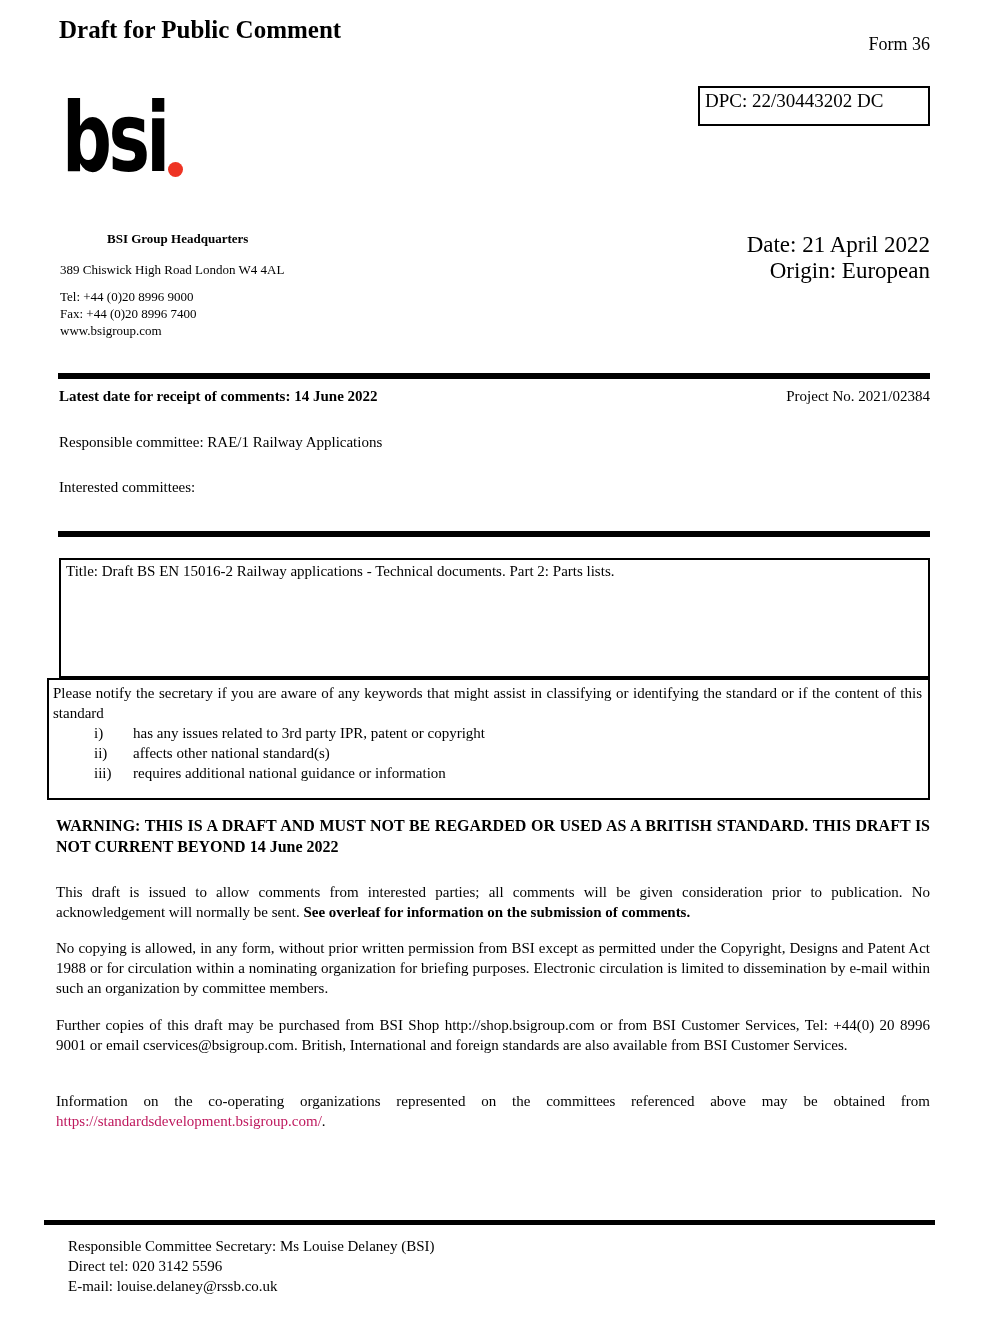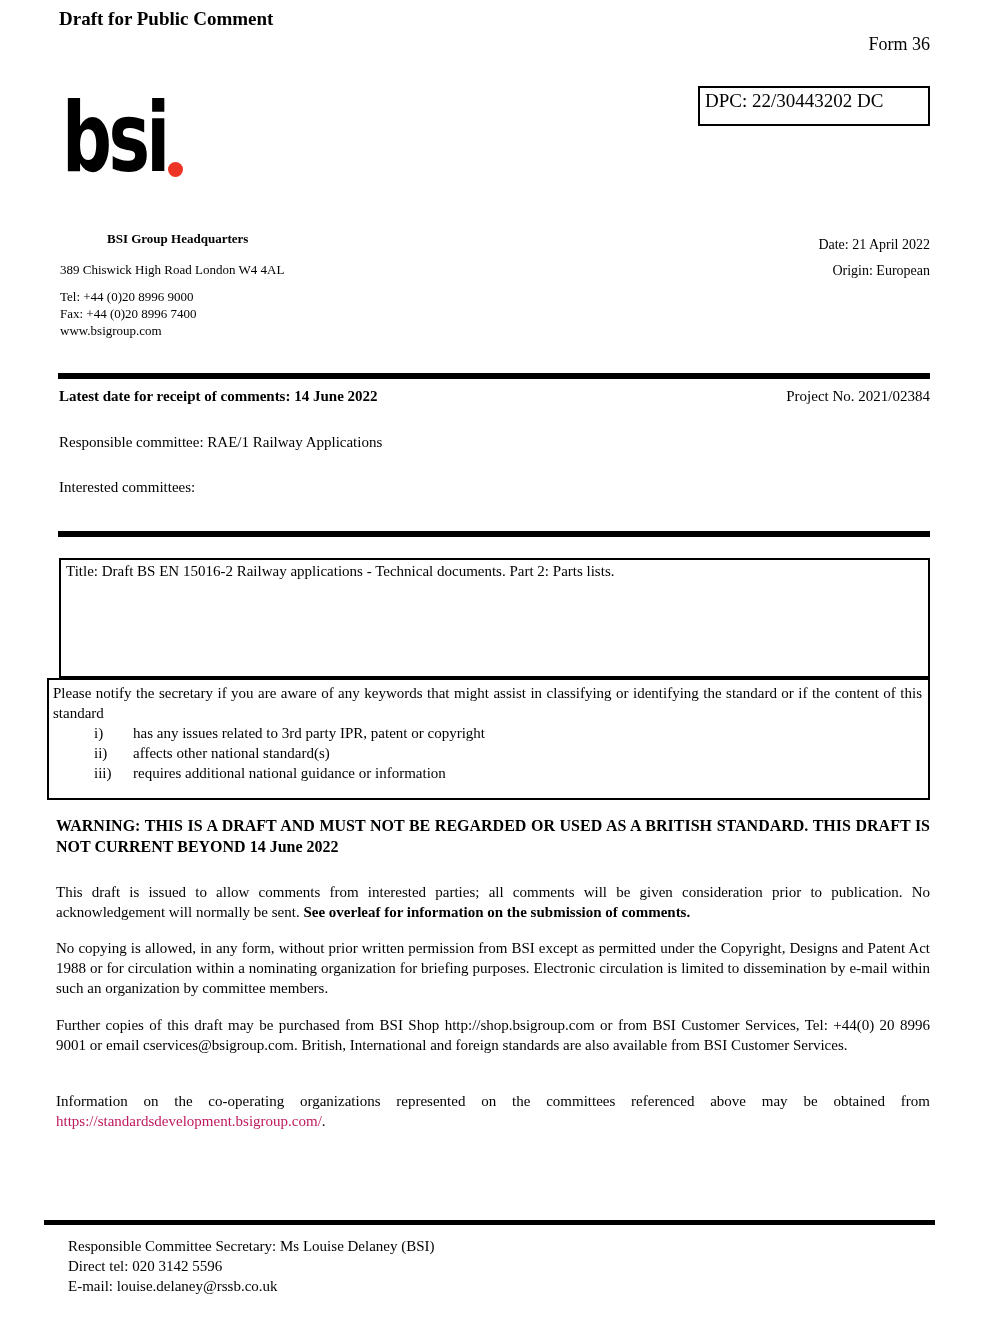--- a/index.html
+++ b/index.html
@@ -8,22 +8,22 @@
     width: 990px;
     height: 1320px;
     background: #ffffff;
     color: #000000;
     font-family: "Liberation Serif", "DejaVu Serif", serif;
     overflow: hidden;
   }
   .bold { font-weight: bold; }
 
   .draft-heading {
-    position: absolute; left: 59px; top: 8px;
-    font-size: 19px; font-weight: bold;
+    position: absolute; left: 59px; top: 16px;
+    font-size: 25px; font-weight: bold;
   }
   .form-no {
     position: absolute; right: 60px; top: 34px;
     font-size: 18px;
   }
   .dpc-box {
     position: absolute; right: 60px; top: 86px;
     width: 232px; height: 40px; box-sizing: border-box;
     border: 2px solid #000;
     font-size: 19px; line-height: 24px;
@@ -48,21 +48,21 @@
   }
 
   .address { position: absolute; left: 60px; top: 231px; font-size: 13px; }
   .addr-name { font-weight: bold; margin-left: 47px; }
   .addr-street { margin-top: 14px; }
   .addr-tel { margin-top: 10px; }
   .addr-line { line-height: 17px; }
 
   .meta {
     position: absolute; right: 60px; top: 232px;
-    text-align: right; font-size: 14px; line-height: 26px;
+    text-align: right; font-size: 23px; line-height: 26px;
   }
 
   .bar { position: absolute; background: #000; }
   .bar-top    { left: 58px; top: 373px; width: 872px; height: 6px; }
   .bar-title  { left: 58px; top: 531px; width: 872px; height: 6px; }
   .bar-footer { left: 44px; top: 1220px; width: 891px; height: 5px; }
 
   .latest-row {
     position: absolute; left: 59px; top: 388px; width: 871px;
     display: flex; justify-content: space-between;

